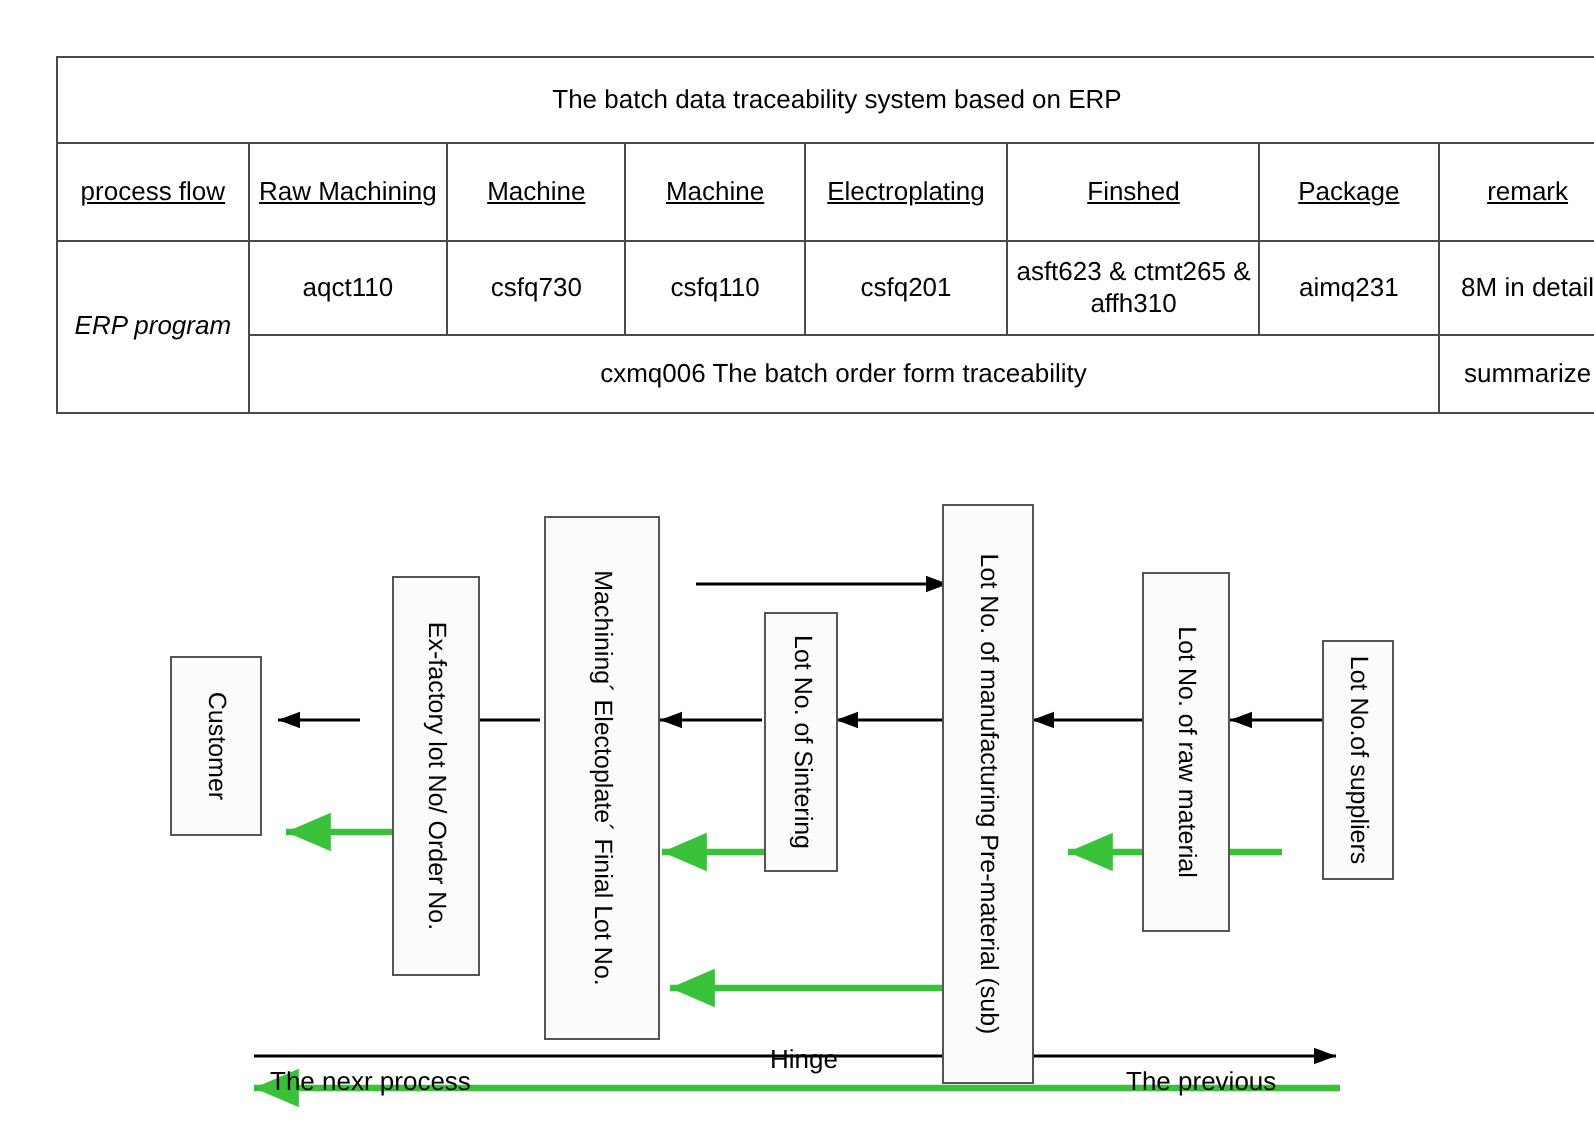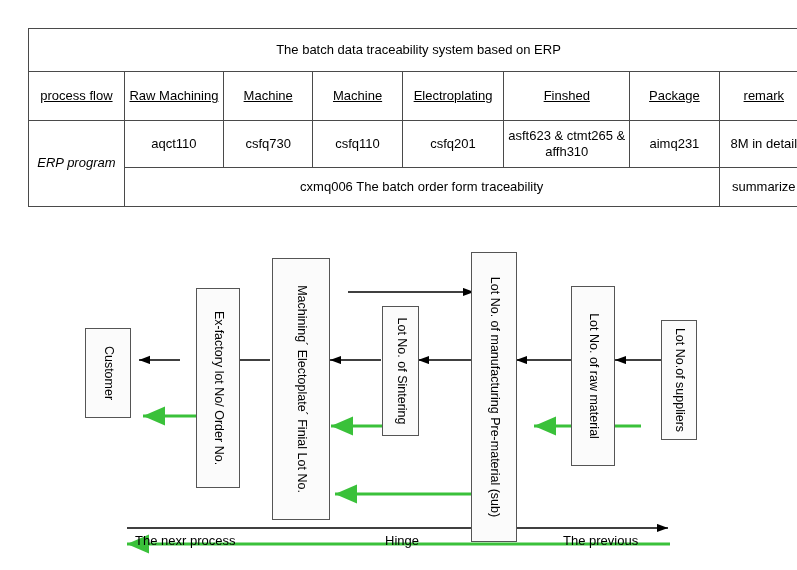--- a/index.html
+++ b/index.html
@@ -202,15 +202,15 @@
 
   <div class="node" style="left:571px; top:46px; width:44px; height:180px;">
     <span class="vtext">Lot No. of raw material</span>
   </div>
 
   <div class="node" style="left:661px; top:80px; width:36px; height:120px;">
     <span class="vtext">Lot No.of suppliers</span>
   </div>
 
   <div class="legend" style="left:135px; top:293px;">The nexr process</div>
-  <div class="legend" style="left:385px; top:293px;text-align:center;">Hinge</div>
+  <div class="legend" style="left:385px; top:282px;text-align:center;">Hinge</div>
   <div class="legend" style="left:563px; top:293px;">The previous</div>
 </div>
 
 </body></html>

